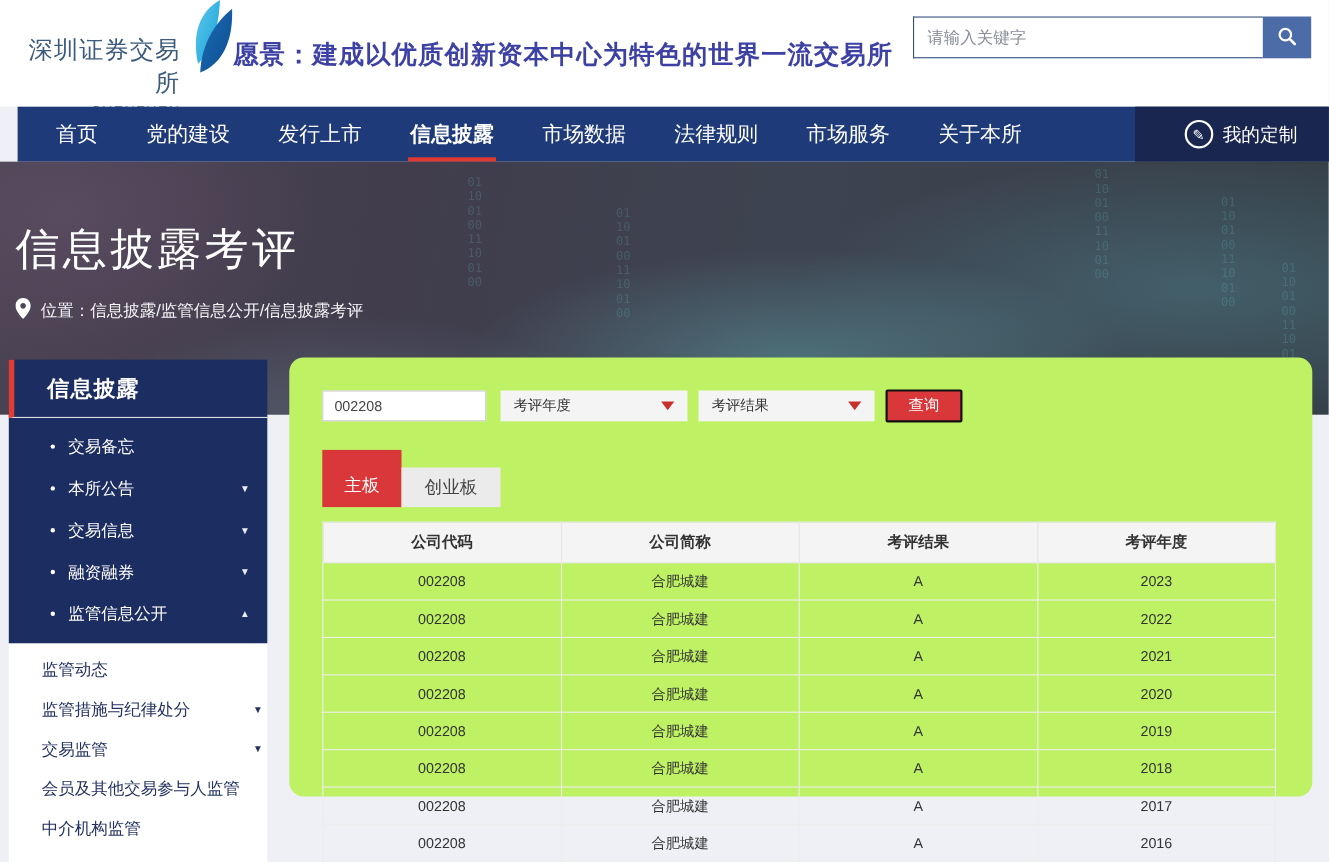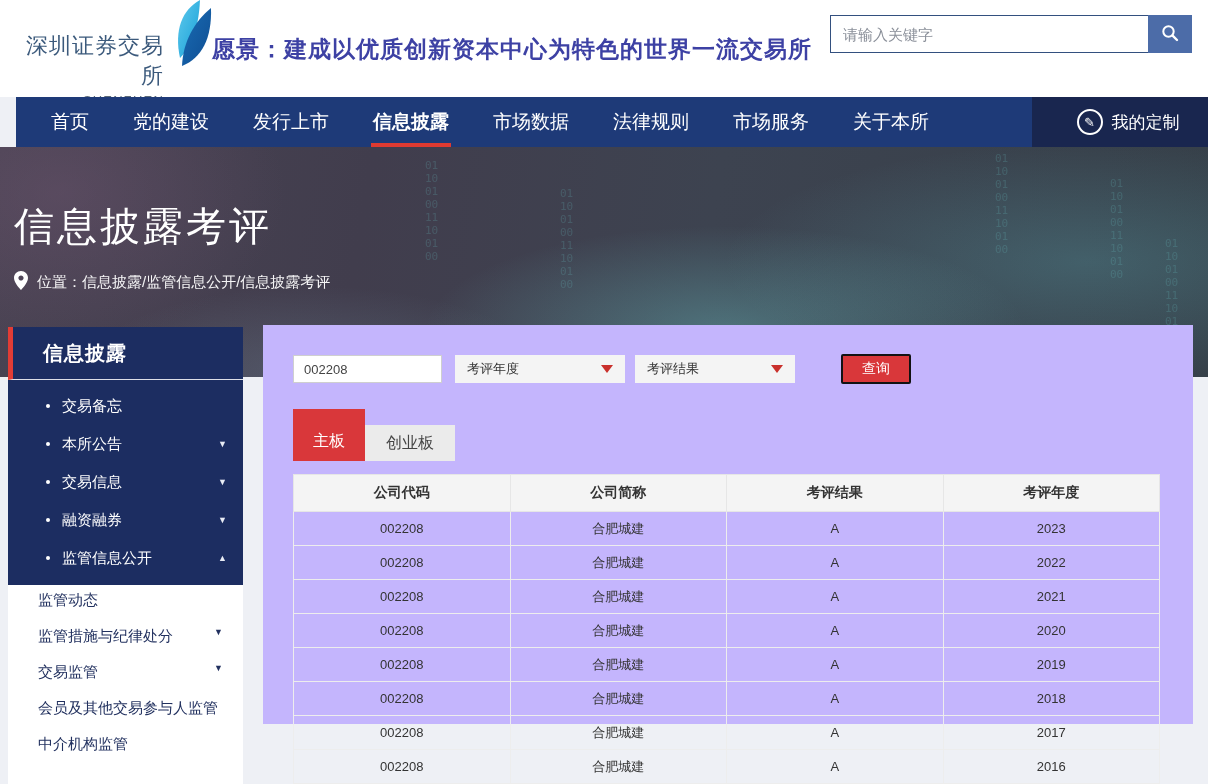--- a/index.html
+++ b/index.html
@@ -56,37 +56,37 @@
     display:flex; flex-direction:column; }
   .side-head { height:53px; background:#1c2d61; border-left:5px solid #e23c35;
     border-bottom:1px solid rgba(255,255,255,0.85); display:flex; align-items:center;
     padding-left:30px; color:#fff; font-size:20px; font-weight:bold; letter-spacing:1px; }
   .side-menu { background:#1c2d61; padding:7px 0 8px 17px; }
   .side-item { height:38px; display:flex; align-items:center; padding:0 16px 0 21px;
     color:#ffffff; font-size:15px; cursor:pointer; }
   .side-item .dot { width:4px; height:4px; border-radius:50%; background:#fff; margin-right:12px; }
   .side-item .caret { margin-left:auto; font-size:9px; color:#e8ecf5; }
   .side-sub { background:#ffffff; flex:1; padding-top:6px; }
-  .sub-item { height:36px; display:flex; padding:0 20px 0 30px;
+  .sub-item { height:36px; display:flex; align-items:center; padding:0 4px 0 30px;
     color:#22315f; font-size:15px; cursor:pointer; }
   .sub-item .caret { margin-left:auto; font-size:9px; color:#22315f; }
 
   
-  .main-panel { position:absolute; left:263px; top:325px; width:930px; height:399px; background:#c4b5fd; }
+  .main-panel { position:absolute; left:263px; top:325px; width:930px; height:399px; background:#bef264;border-radius:13px; }
   .f-input { position:absolute; left:30px; top:30px; width:149px; height:28px;
     border:1px solid #cfcfcf; padding:0 10px; font-size:13px; color:#444; outline:none; }
   .f-select { position:absolute; top:30px; height:28px; background:#f4f4f4; display:flex;
     align-items:center; padding:0 12px; font-size:13px; color:#333; cursor:pointer; }
   .f-select .tri { margin-left:auto; width:0; height:0; border-left:6px solid transparent;
     border-right:6px solid transparent; border-top:8px solid #c9302c; }
   .f-sel-year { left:192px; width:170px; }
   .f-sel-result { left:372px; width:160px; }
   .f-btn { position:absolute; left:542px; top:29px; width:70px; height:30px; background:#d9373a;
     border:2px solid #121212; border-radius:2px; color:#fff; font-size:14px; cursor:pointer;
-    font-family:"Liberation Sans", sans-serif;margin-left:36px; }
+    font-family:"Liberation Sans", sans-serif; }
   .tab { position:absolute; display:flex; justify-content:center; cursor:pointer; font-size:16px; }
   .tab-main { left:30px; top:84px; width:72px; height:52px; background:#d9373a; color:#fff;
     align-items:flex-end; padding-bottom:9px; }
   .tab-gem { left:102px; top:100px; width:90px; height:36px; background:#ebebeb; color:#444;
     align-items:center; padding-bottom:0; }
   .result-table { position:absolute; left:30px; top:149px; width:867px; border-collapse:collapse; }
   .result-table th { height:37px; background:#f4f4f4; border:1px solid #e6e6e6;
     font-size:14px; font-weight:bold; color:#333; }
   .result-table td { height:34px; border:1px solid #ededed; font-size:13px; color:#333;
     text-align:center; }

